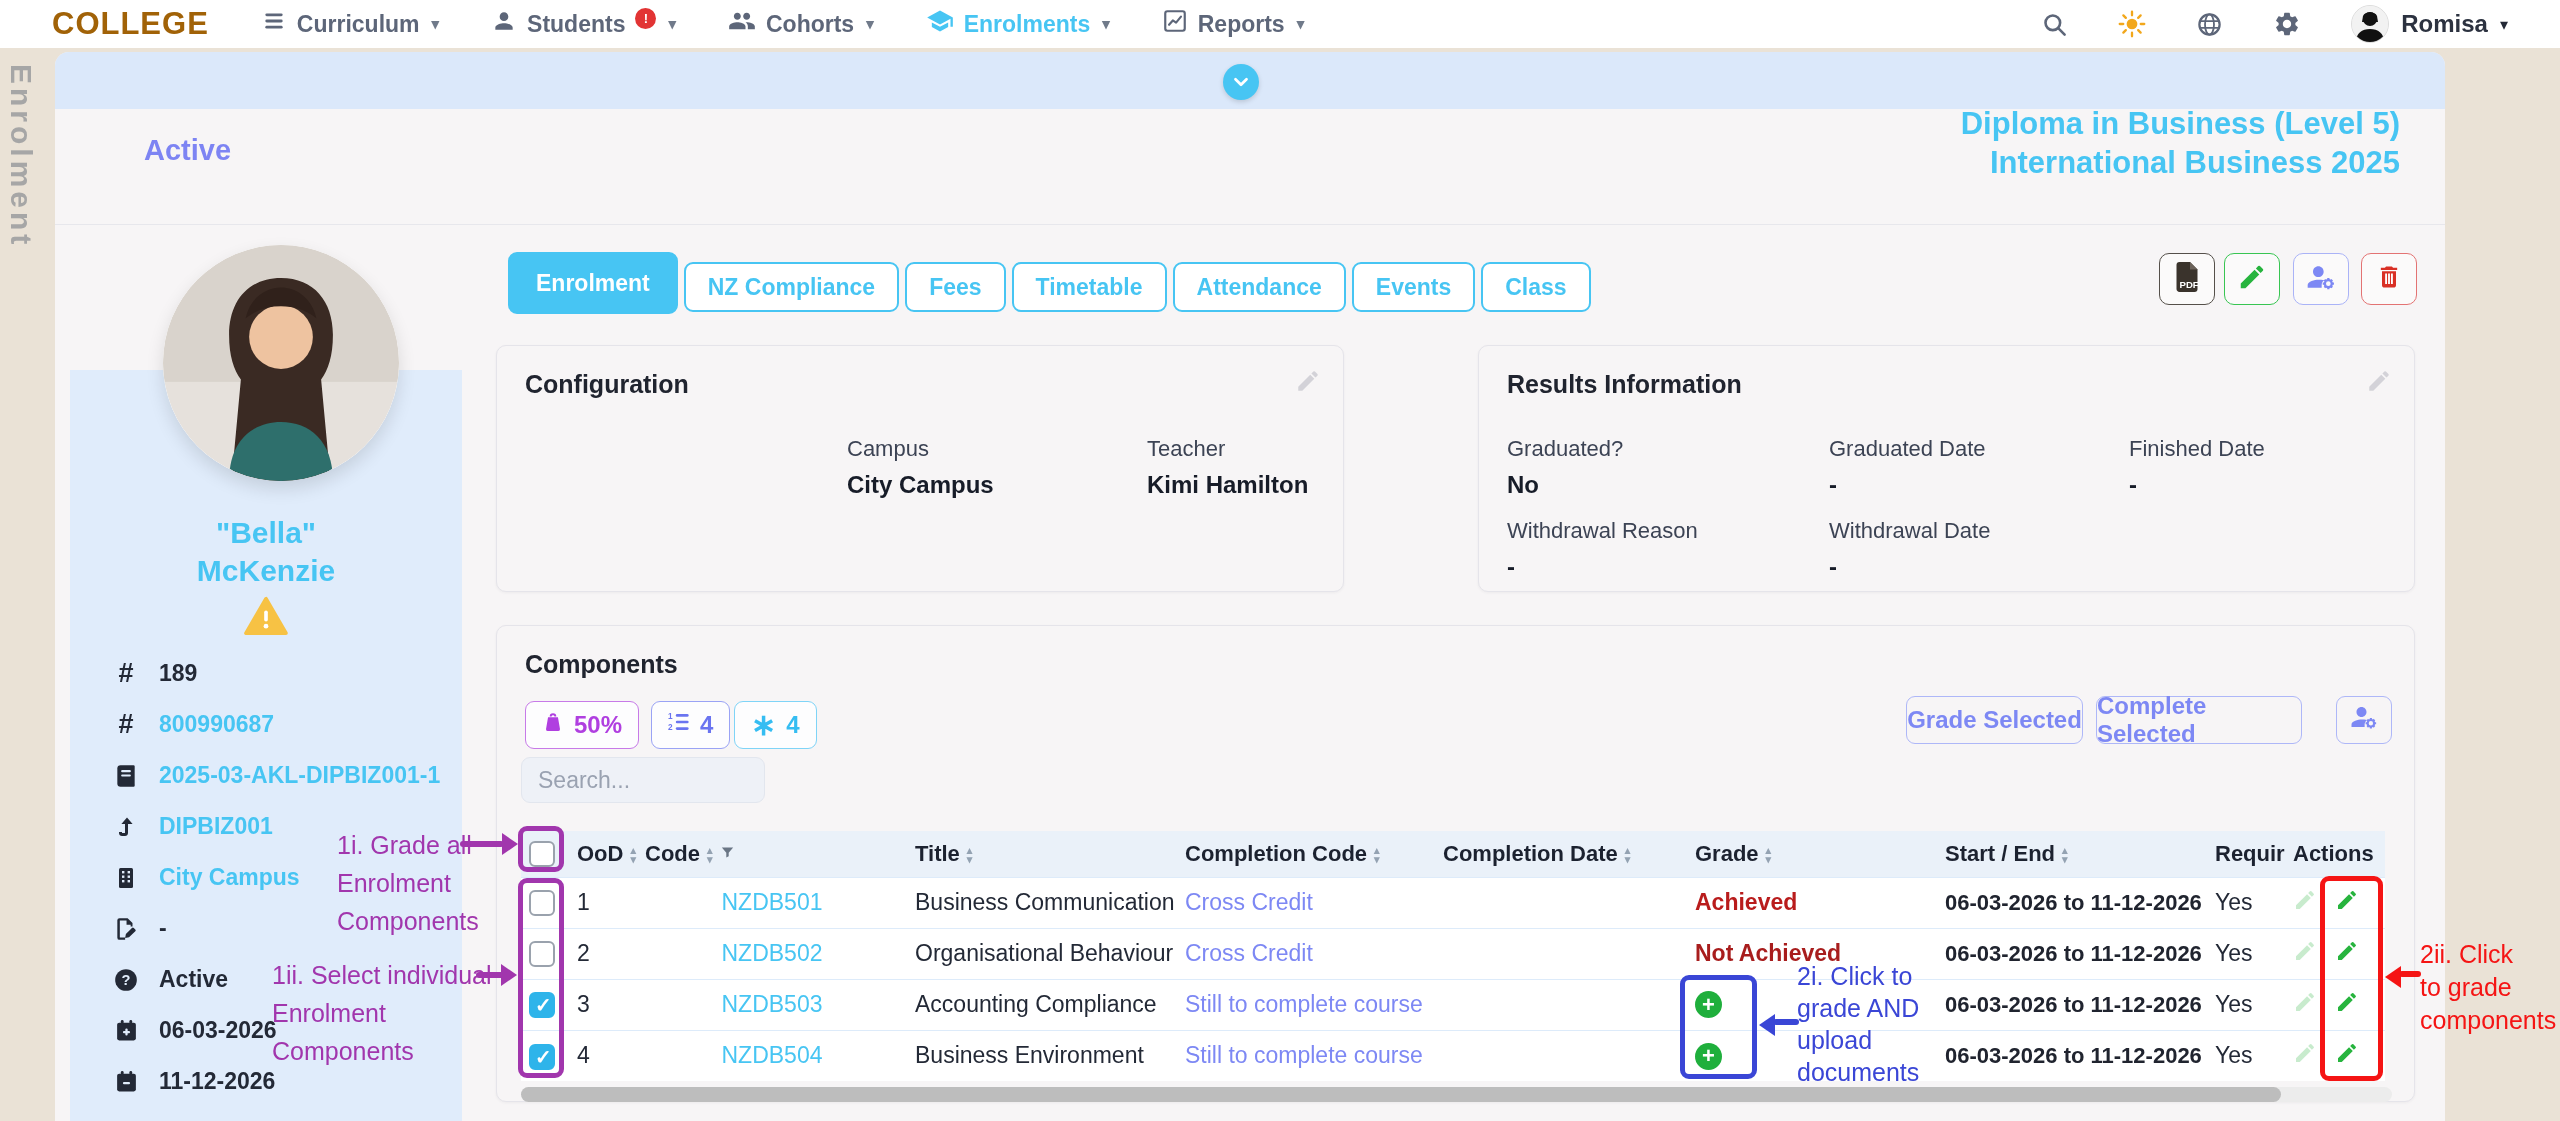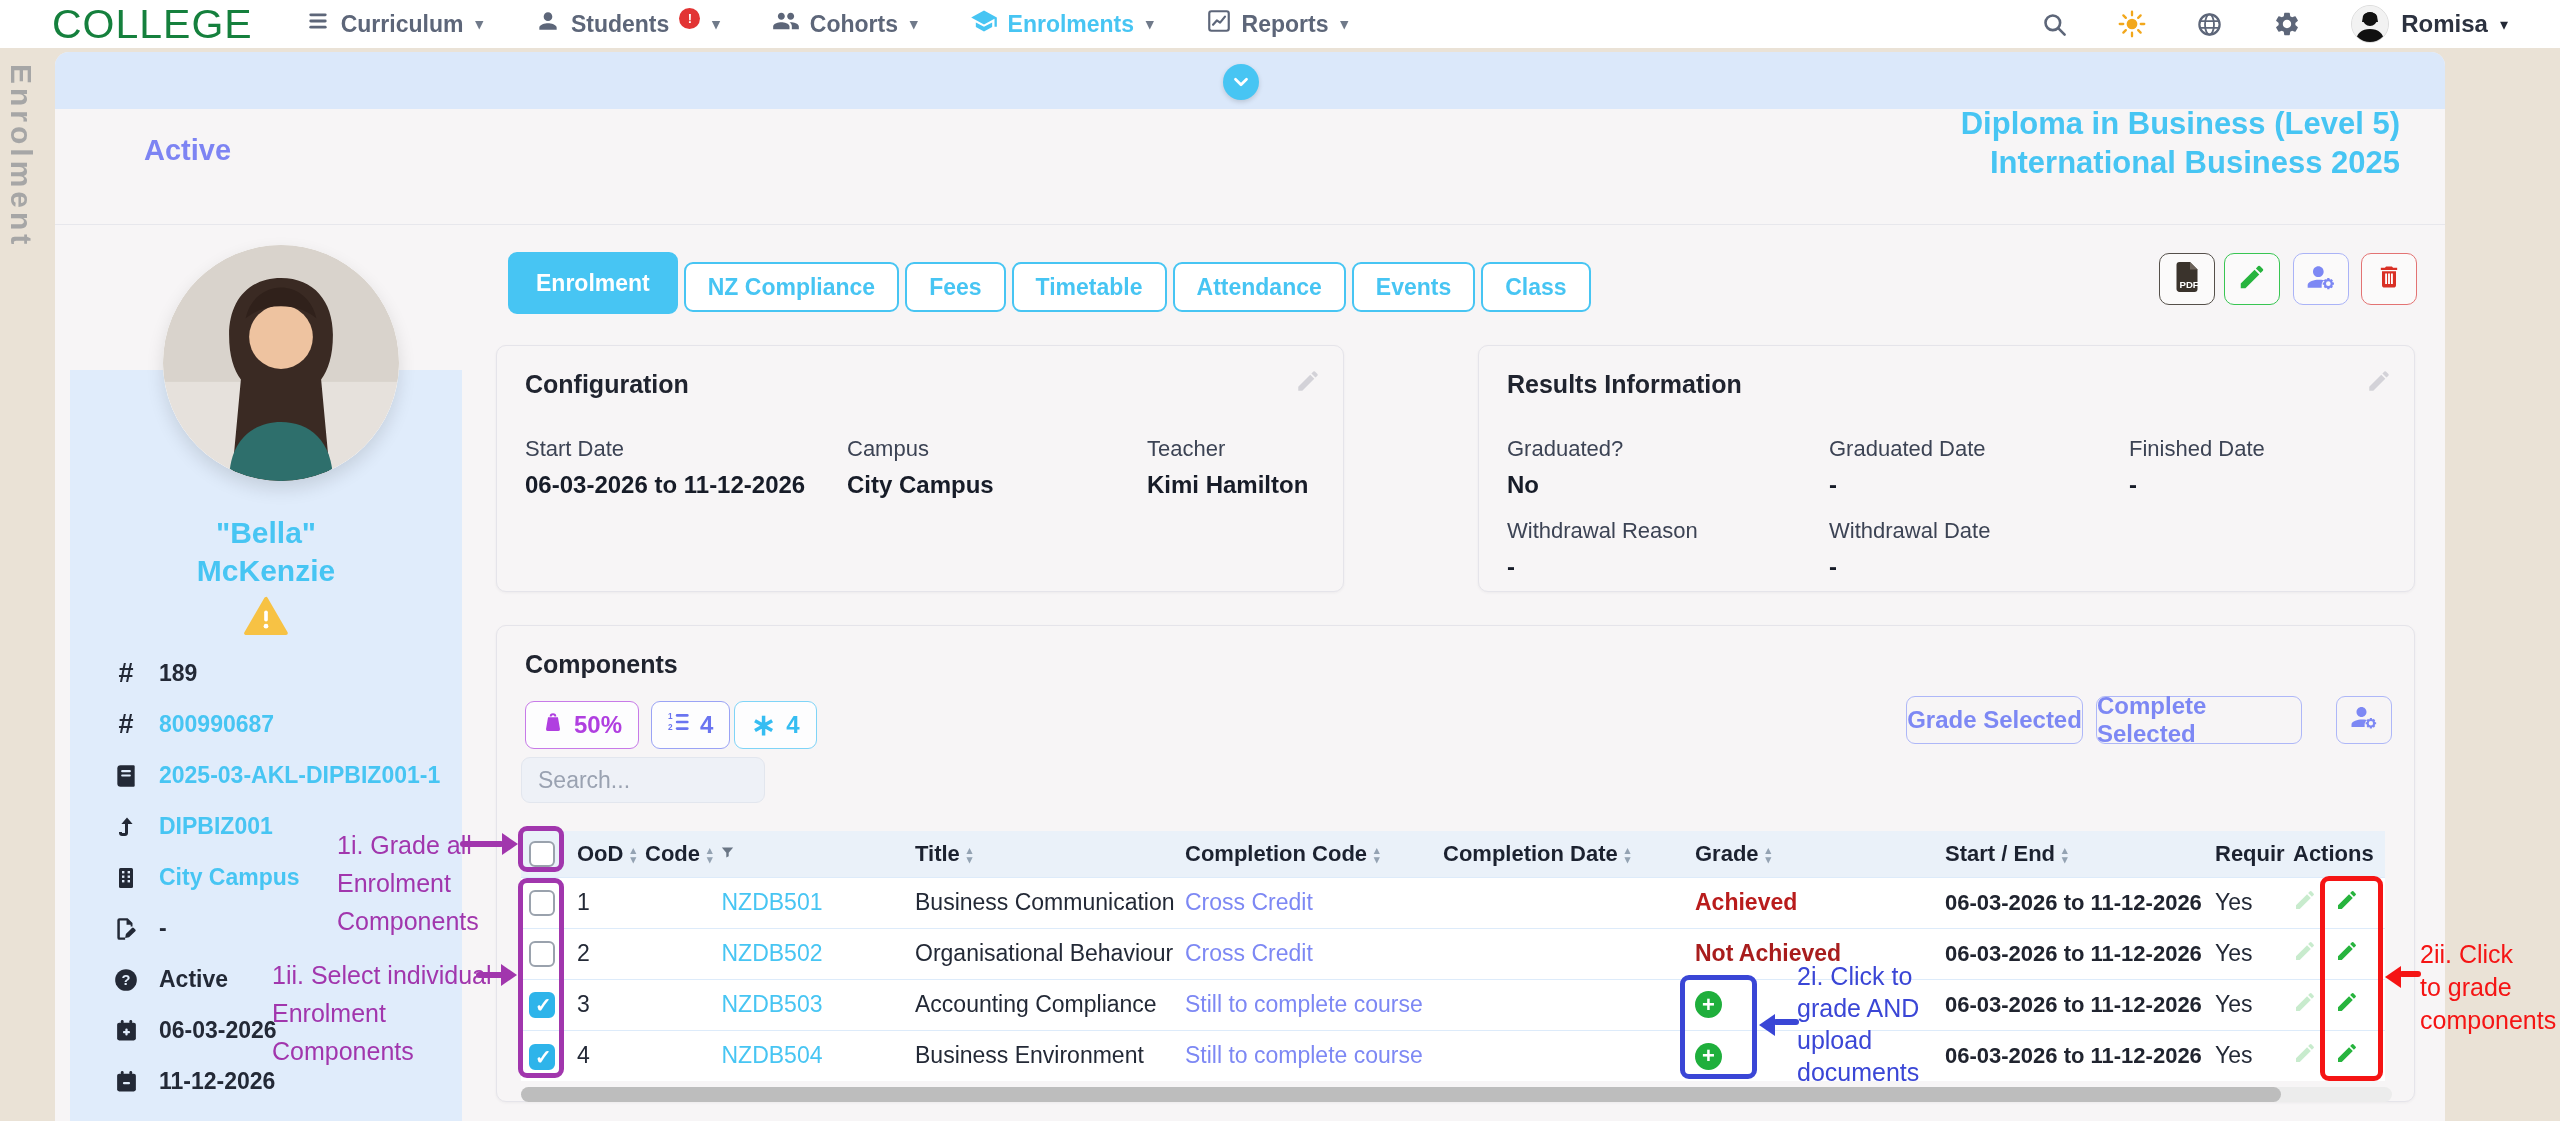--- a/index.html
+++ b/index.html
@@ -1,21 +1,21 @@
 <!DOCTYPE html>
 <html><head>
 <meta charset="utf-8">
 <style>
   *{margin:0;padding:0;box-sizing:border-box}
   html,body{width:2560px;height:1121px;overflow:hidden}
   body{background:#eae2d6;font-family:"Liberation Sans",sans-serif;color:#232936;position:relative}
 
   
   #topnav{position:absolute;left:0;top:0;width:2560px;height:48px;background:#fff;display:flex;align-items:center;padding:0 52px;z-index:30}
-  .logo{font-size:41px;font-weight:400;color:#15803d;letter-spacing:1px}
+  .logo{font-size:31px;font-weight:700;color:#a16207;letter-spacing:1px}
   .nav-item{display:flex;align-items:center;gap:10px;margin-left:52px;font-size:23px;font-weight:600;color:#5d6679;cursor:pointer;white-space:nowrap}
   .nav-item.active{color:#47c5f3}
   .nav-item .caret{font-size:15px;color:#707a8a;margin-left:2px}
   .nav-badge{background:#e23434;color:#fff;border-radius:50%;width:21px;height:21px;font-size:13px;font-weight:700;display:flex;align-items:center;justify-content:center;margin-top:-12px}
   .nav-right{margin-left:auto;display:flex;align-items:center;gap:50px}
   .nav-icon-btn{color:#5d6679;cursor:pointer;display:flex;align-items:center}
   .user-chip{display:flex;align-items:center;gap:12px;cursor:pointer}
   .user-avatar{width:38px;height:38px;border-radius:50%;background:#efefef;overflow:hidden;border:1px solid #ddd}
   .user-name{font-size:24px;font-weight:700;color:#2c3240}
 
@@ -370,24 +370,20 @@
             <rect x="13.7" y="9" width="1.6" height="9"></rect>
           </g>
         </svg></span>
   </div>
 
   <div id="cfg" class="panel">
     <div class="panel-title">Configuration</div>
     <span class="panel-pencil"><svg width="26" height="26" viewBox="0 0 24 24" fill="currentColor">
           <path d="M3 17.25V21h3.75L17.81 9.94l-3.75-3.75L3 17.25zM20.71 7.04c.39-.39.39-1.02 0-1.41l-2.34-2.34a1 1 0 0 0-1.41 0l-1.83 1.83 3.75 3.75 1.83-1.83z"></path>
         </svg></span>
-    <div class="fld" style="left:28px;top:90px">
-      <div class="lbl">Start Date</div>
-      <div class="val">06-03-2026 to 11-12-2026</div>
-    </div>
     <div class="fld" style="left:350px;top:90px">
       <div class="lbl">Campus</div>
       <div class="val">City Campus</div>
     </div>
     <div class="fld" style="left:650px;top:90px">
       <div class="lbl">Teacher</div>
       <div class="val">Kimi Hamilton</div>
     </div>
   </div>
 

